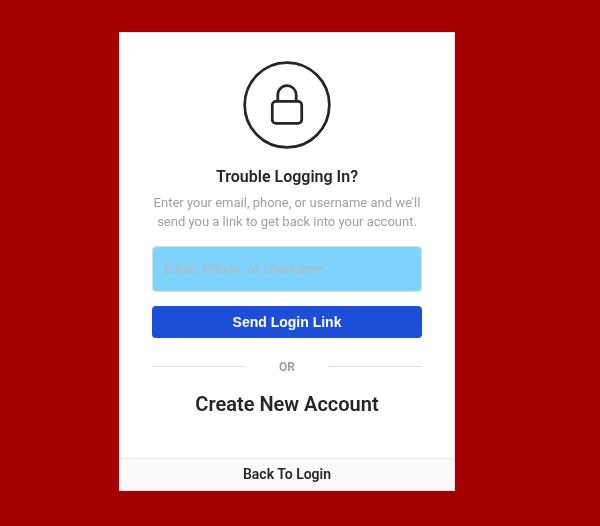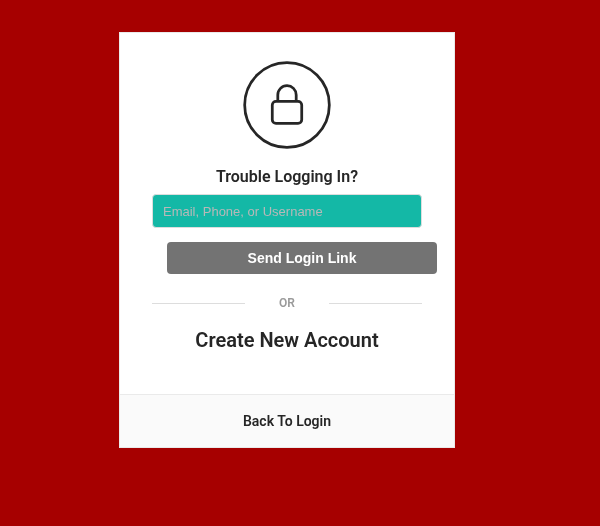--- a/index.html
+++ b/index.html
@@ -34,43 +34,42 @@
       margin-bottom: 8px;
     }
     .subtitle {
       font-size: 13px;
       color: #a0a0a0;
       line-height: 1.45;
       margin-bottom: 14px;
     }
     .input {
       width: 100%;
-      height: 34px;
+      height: 46px;
       border: 1px solid #dddddd;
       border-radius: 4px;
-      background: #14b8a6;
+      background: #7dd3fc;
       font-size: 13px;
       padding: 0 10px;
       color: #333;
       outline: none;
       margin-bottom: 14px;
     }
     .input::placeholder { color: #b8b8b8; }
     .send-btn {
       width: 100%;
       height: 32px;
       border: none;
       border-radius: 4px;
-      background: #737373;
+      background: #1d4ed8;
       color: #ffffff;
       font-weight: 600;
       font-size: 14px;
       cursor: default;
       margin-bottom: 22px;
-      margin-left: 15px;
     }
     .divider {
       display: flex;
       align-items: center;
       gap: 34px;
       margin-bottom: 18px;
     }
     .divider-line {
       flex: 1;
       height: 1px;
@@ -84,21 +83,21 @@
     .create-link {
       display: inline-block;
       font-size: 20px;
       font-weight: 600;
       color: #262626;
       text-decoration: none;
     }
     .footer {
       border-top: 1px solid #eaeaea;
       background: #fafafa;
-      height: 53px;
+      height: 32px;
       display: flex;
       align-items: center;
       justify-content: center;
     }
     .footer-link {
       font-size: 14px;
       font-weight: 600;
       color: #262626;
       text-decoration: none;
     }
@@ -111,20 +110,21 @@
 
     <div class="lock-icon-wrap">
       <svg width="92" height="92" viewBox="0 0 100 100">
         <circle cx="50" cy="50" r="46" fill="none" stroke="#262626" stroke-width="3"></circle>
         <rect x="34" y="46" width="32" height="24" rx="4" ry="4" fill="none" stroke="#262626" stroke-width="3"></rect>
         <path d="M 40 46 L 40 39 A 10 10 0 0 1 60 39 L 60 46" fill="none" stroke="#262626" stroke-width="3"></path>
       </svg>
     </div>
 
     <div class="title">Trouble Logging In?</div>
+    <div class="subtitle">Enter your email, phone, or username and we'll send you a link to get back into your account.</div>
 
     <input class="input" type="text" placeholder="Email, Phone, or Username" style="">
 
     <button class="send-btn">Send Login Link</button>
 
     <div class="divider">
       <div class="divider-line"></div>
       <div class="divider-text">OR</div>
       <div class="divider-line"></div>
     </div>

